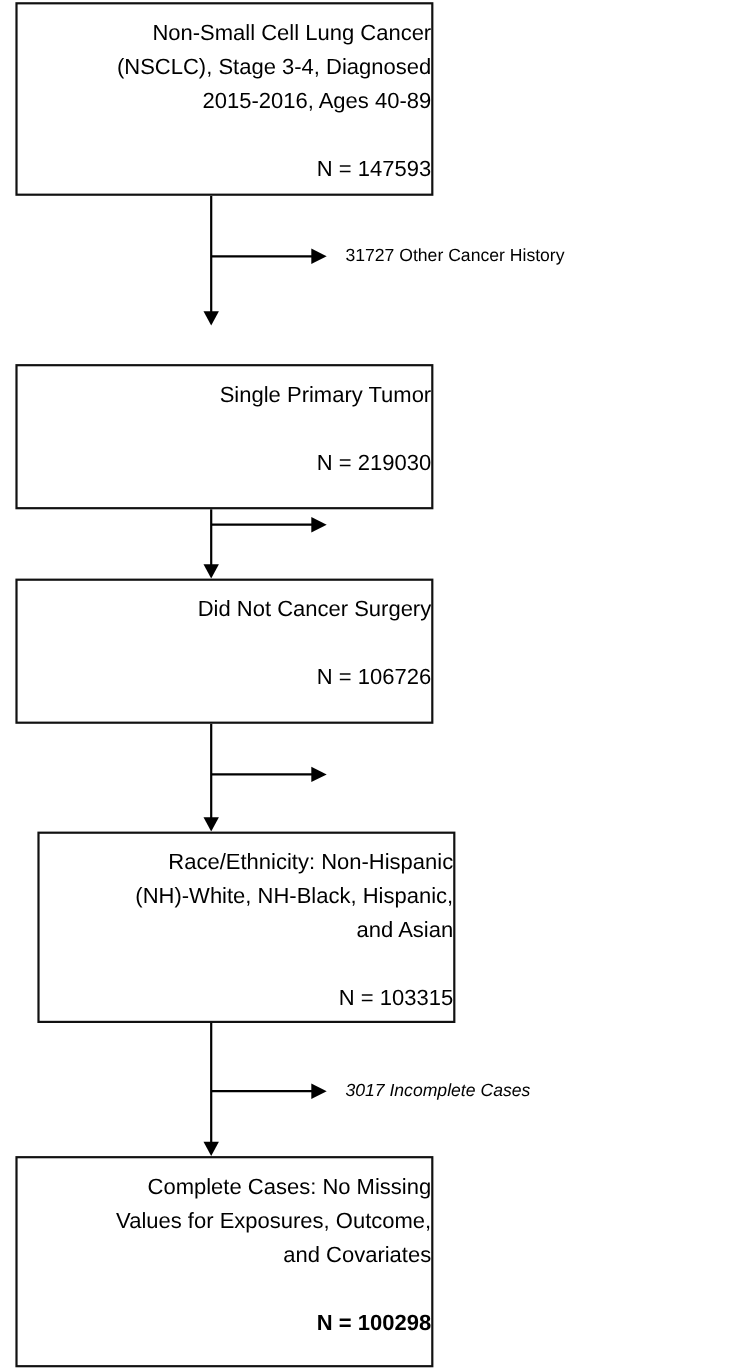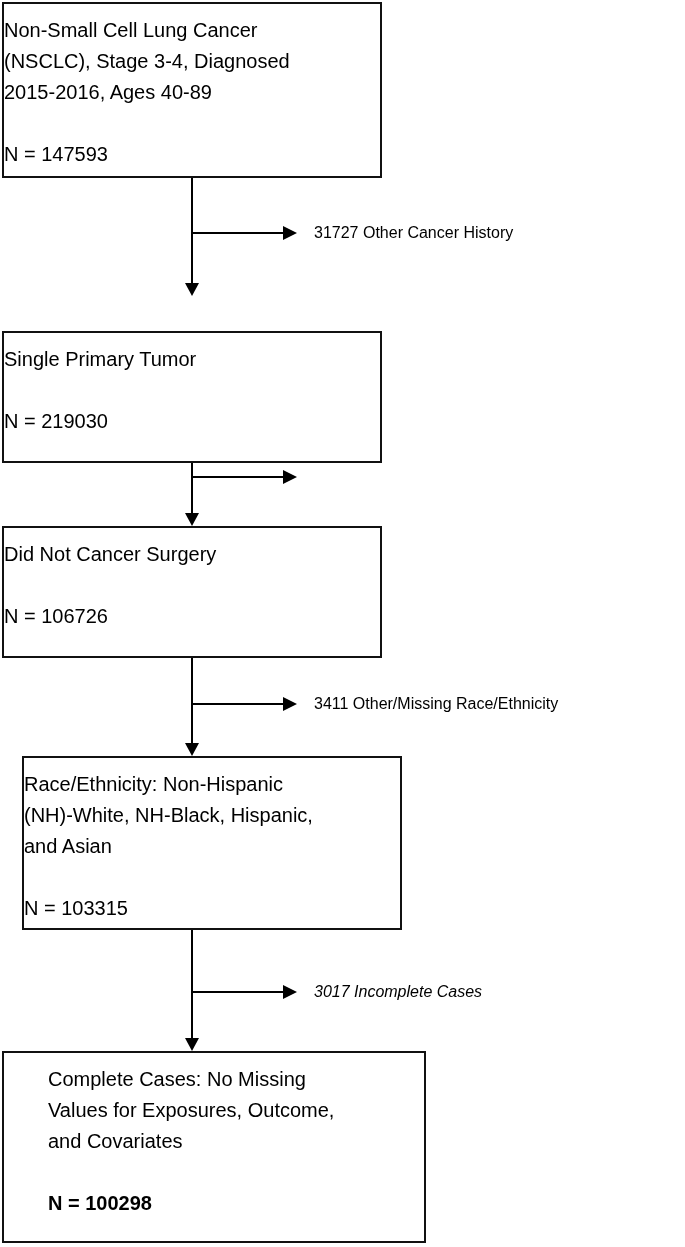--- a/index.html
+++ b/index.html
@@ -18,41 +18,41 @@
   }
   .arrows {
     position: absolute;
     left: 0;
     top: 0;
     width: 685px;
     height: 1247px;
   }
   .box {
     position: absolute;
-    left: 2px;
+    left: 14px;
     width: 376px;
     border: 2px solid #111111;
     background: #ffffff;
-    text-align: left;
+    text-align: right;
     font-size: 20px;
     line-height: 31px;
     box-sizing: content-box;
   }
   .box-text {
     white-space: pre-line;
     padding-top: 11px;
   }
   .box-n {
     margin-top: 31px;
   }
   .box1 { top: 2px;    height: 172px; }
   .box2 { top: 295px;  height: 128px; margin-top: 36px; }
   .box3 { top: 526px;  height: 128px; }
   .box4 { top: 756px;  height: 170px; margin-left: 20px; }
-  .box5 { top: 1051px; height: 188px; padding-left: 44px; }
+  .box5 { top: 1051px; height: 188px; }
   .box5 .box-n { font-weight: 700; }
   .excl {
     position: absolute;
     left: 314px;
     font-size: 16px;
     line-height: 28px;
     white-space: nowrap;
   }
   .excl1 { top: 219px; }
   .excl2 { top: 463px; }
@@ -100,21 +100,20 @@
     <div class="box-text">Single Primary Tumor</div>
     <div class="box-n">N = 219030</div>
   </div>
 
 
   <div class="box box3">
     <div class="box-text">Did Not Cancer Surgery</div>
     <div class="box-n">N = 106726</div>
   </div>
 
-  <div class="excl excl3">3411 Other/Missing Race/Ethnicity</div>
 
   <div class="box box4">
     <div class="box-text">Race/Ethnicity: Non-Hispanic
 (NH)-White, NH-Black, Hispanic,
 and Asian</div>
     <div class="box-n">N = 103315</div>
   </div>
 
   <div class="excl excl4">3017 Incomplete Cases</div>
 

